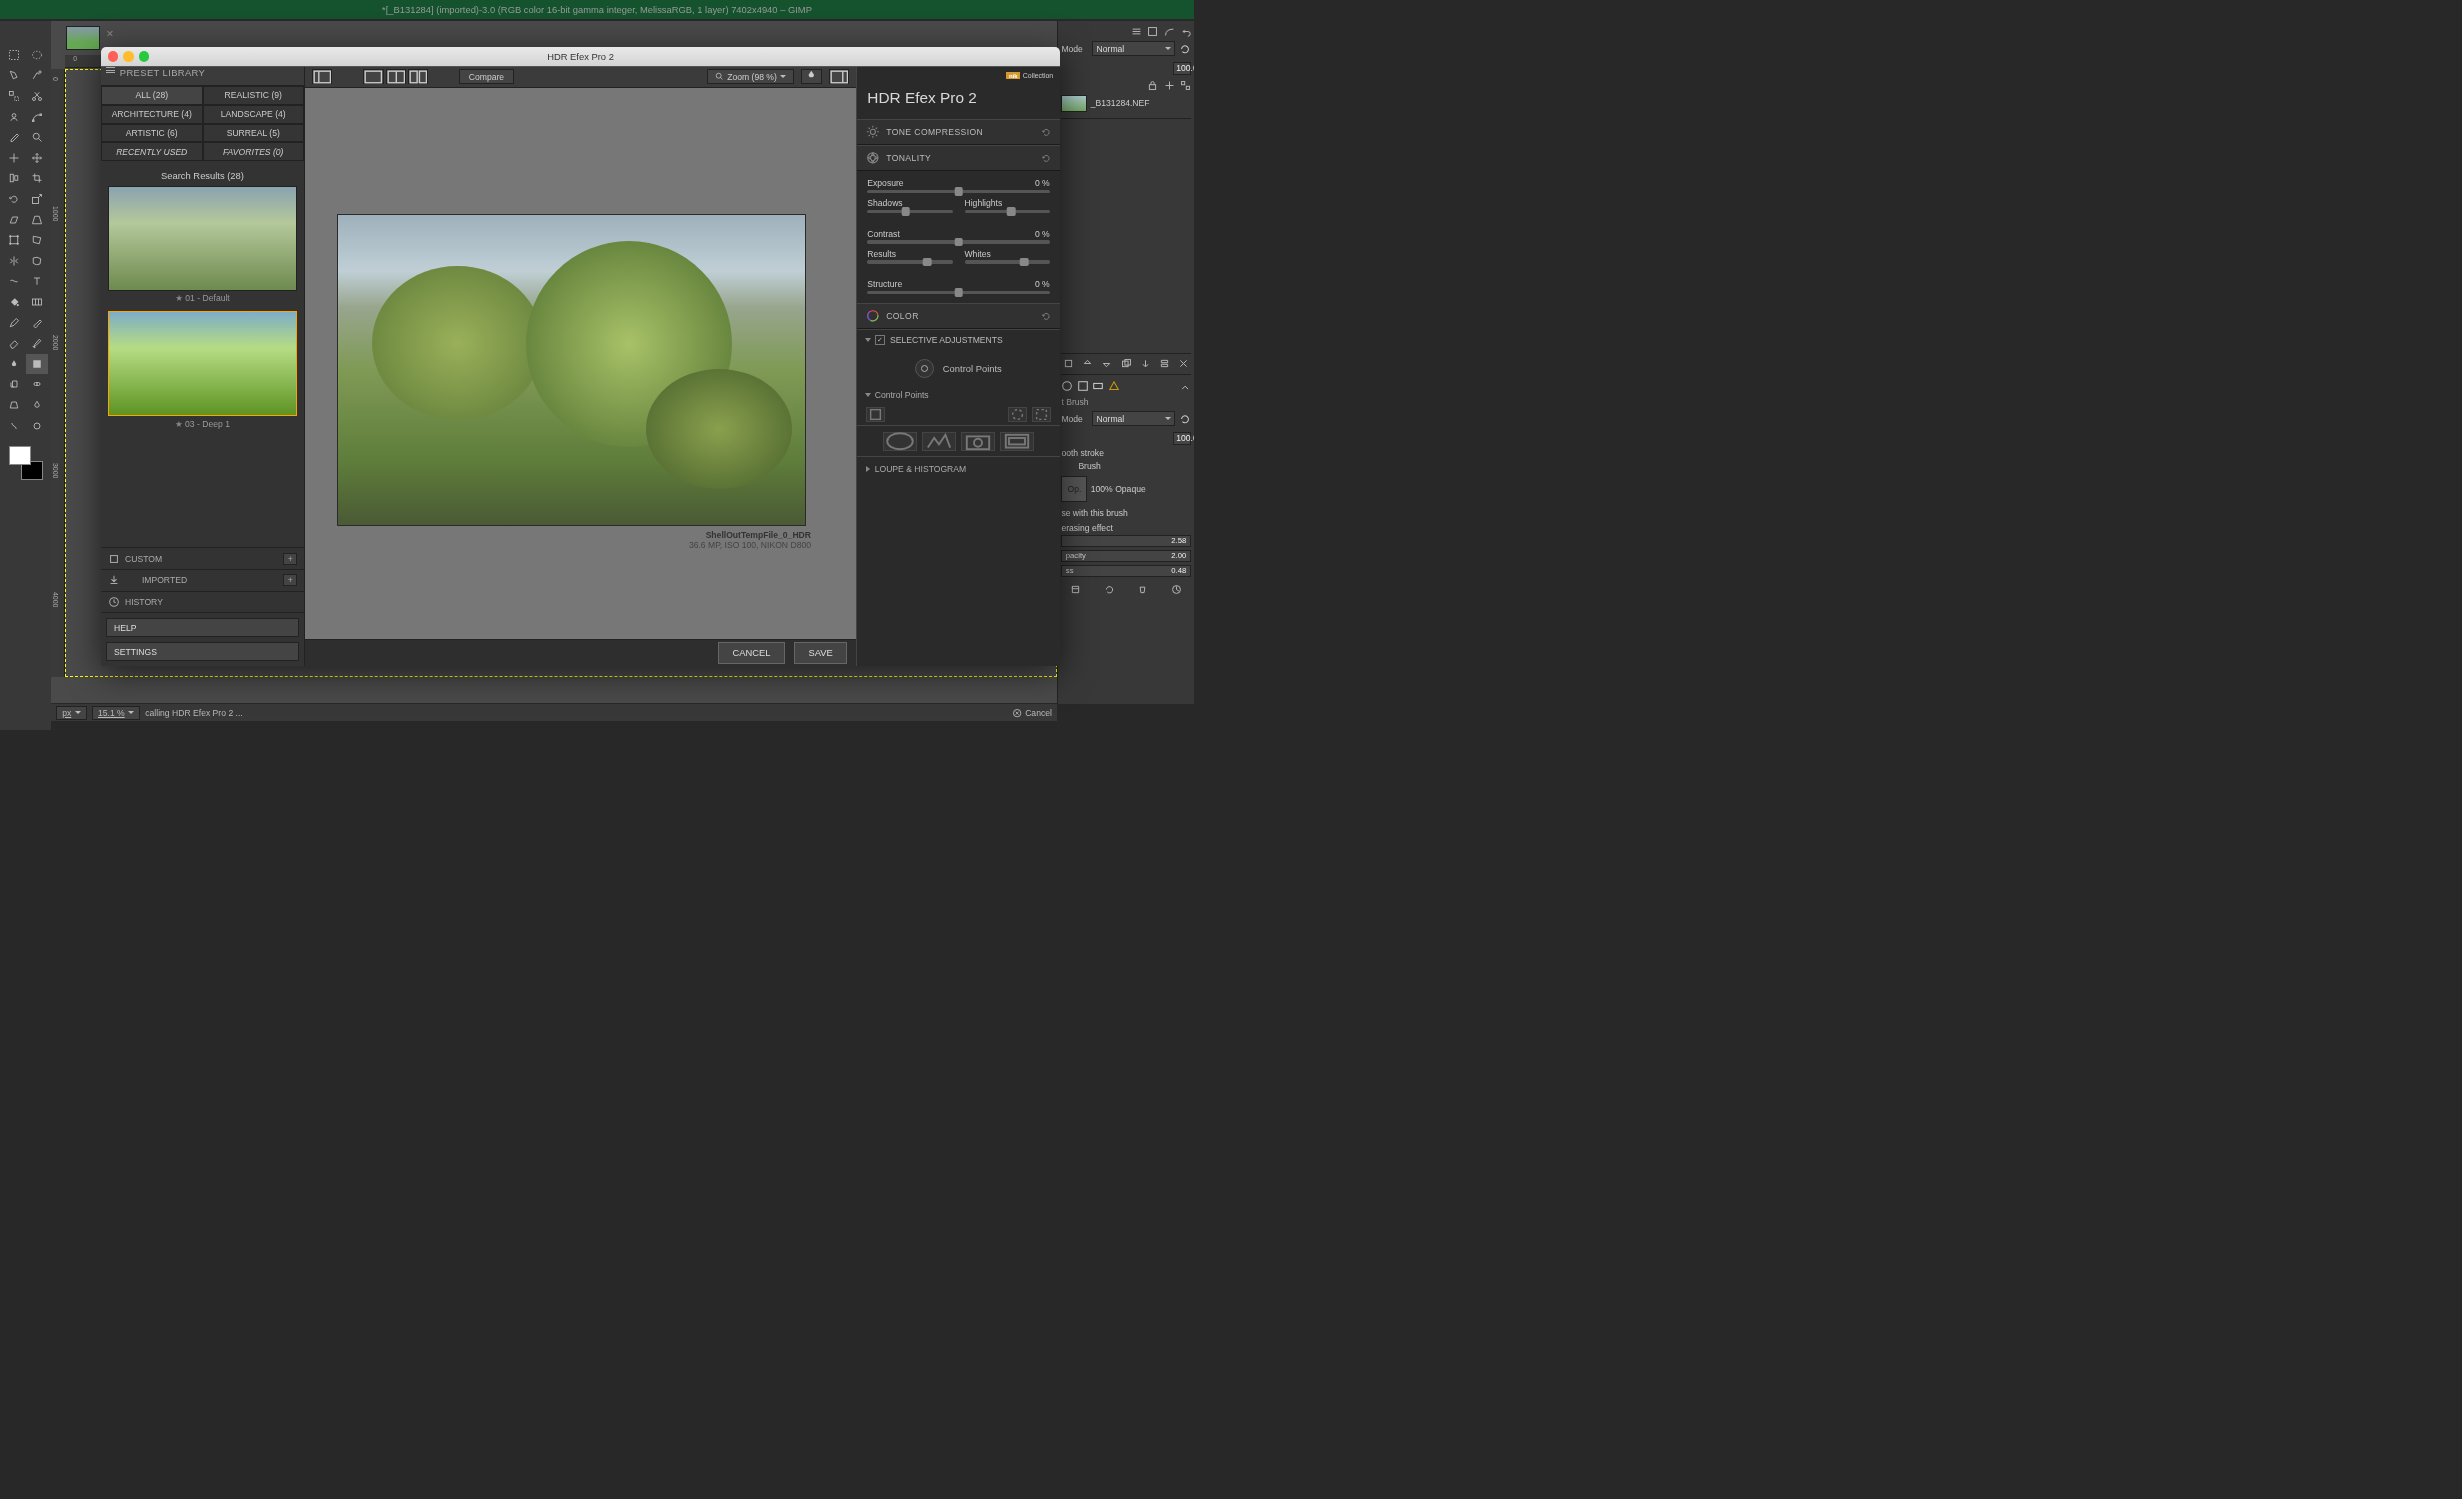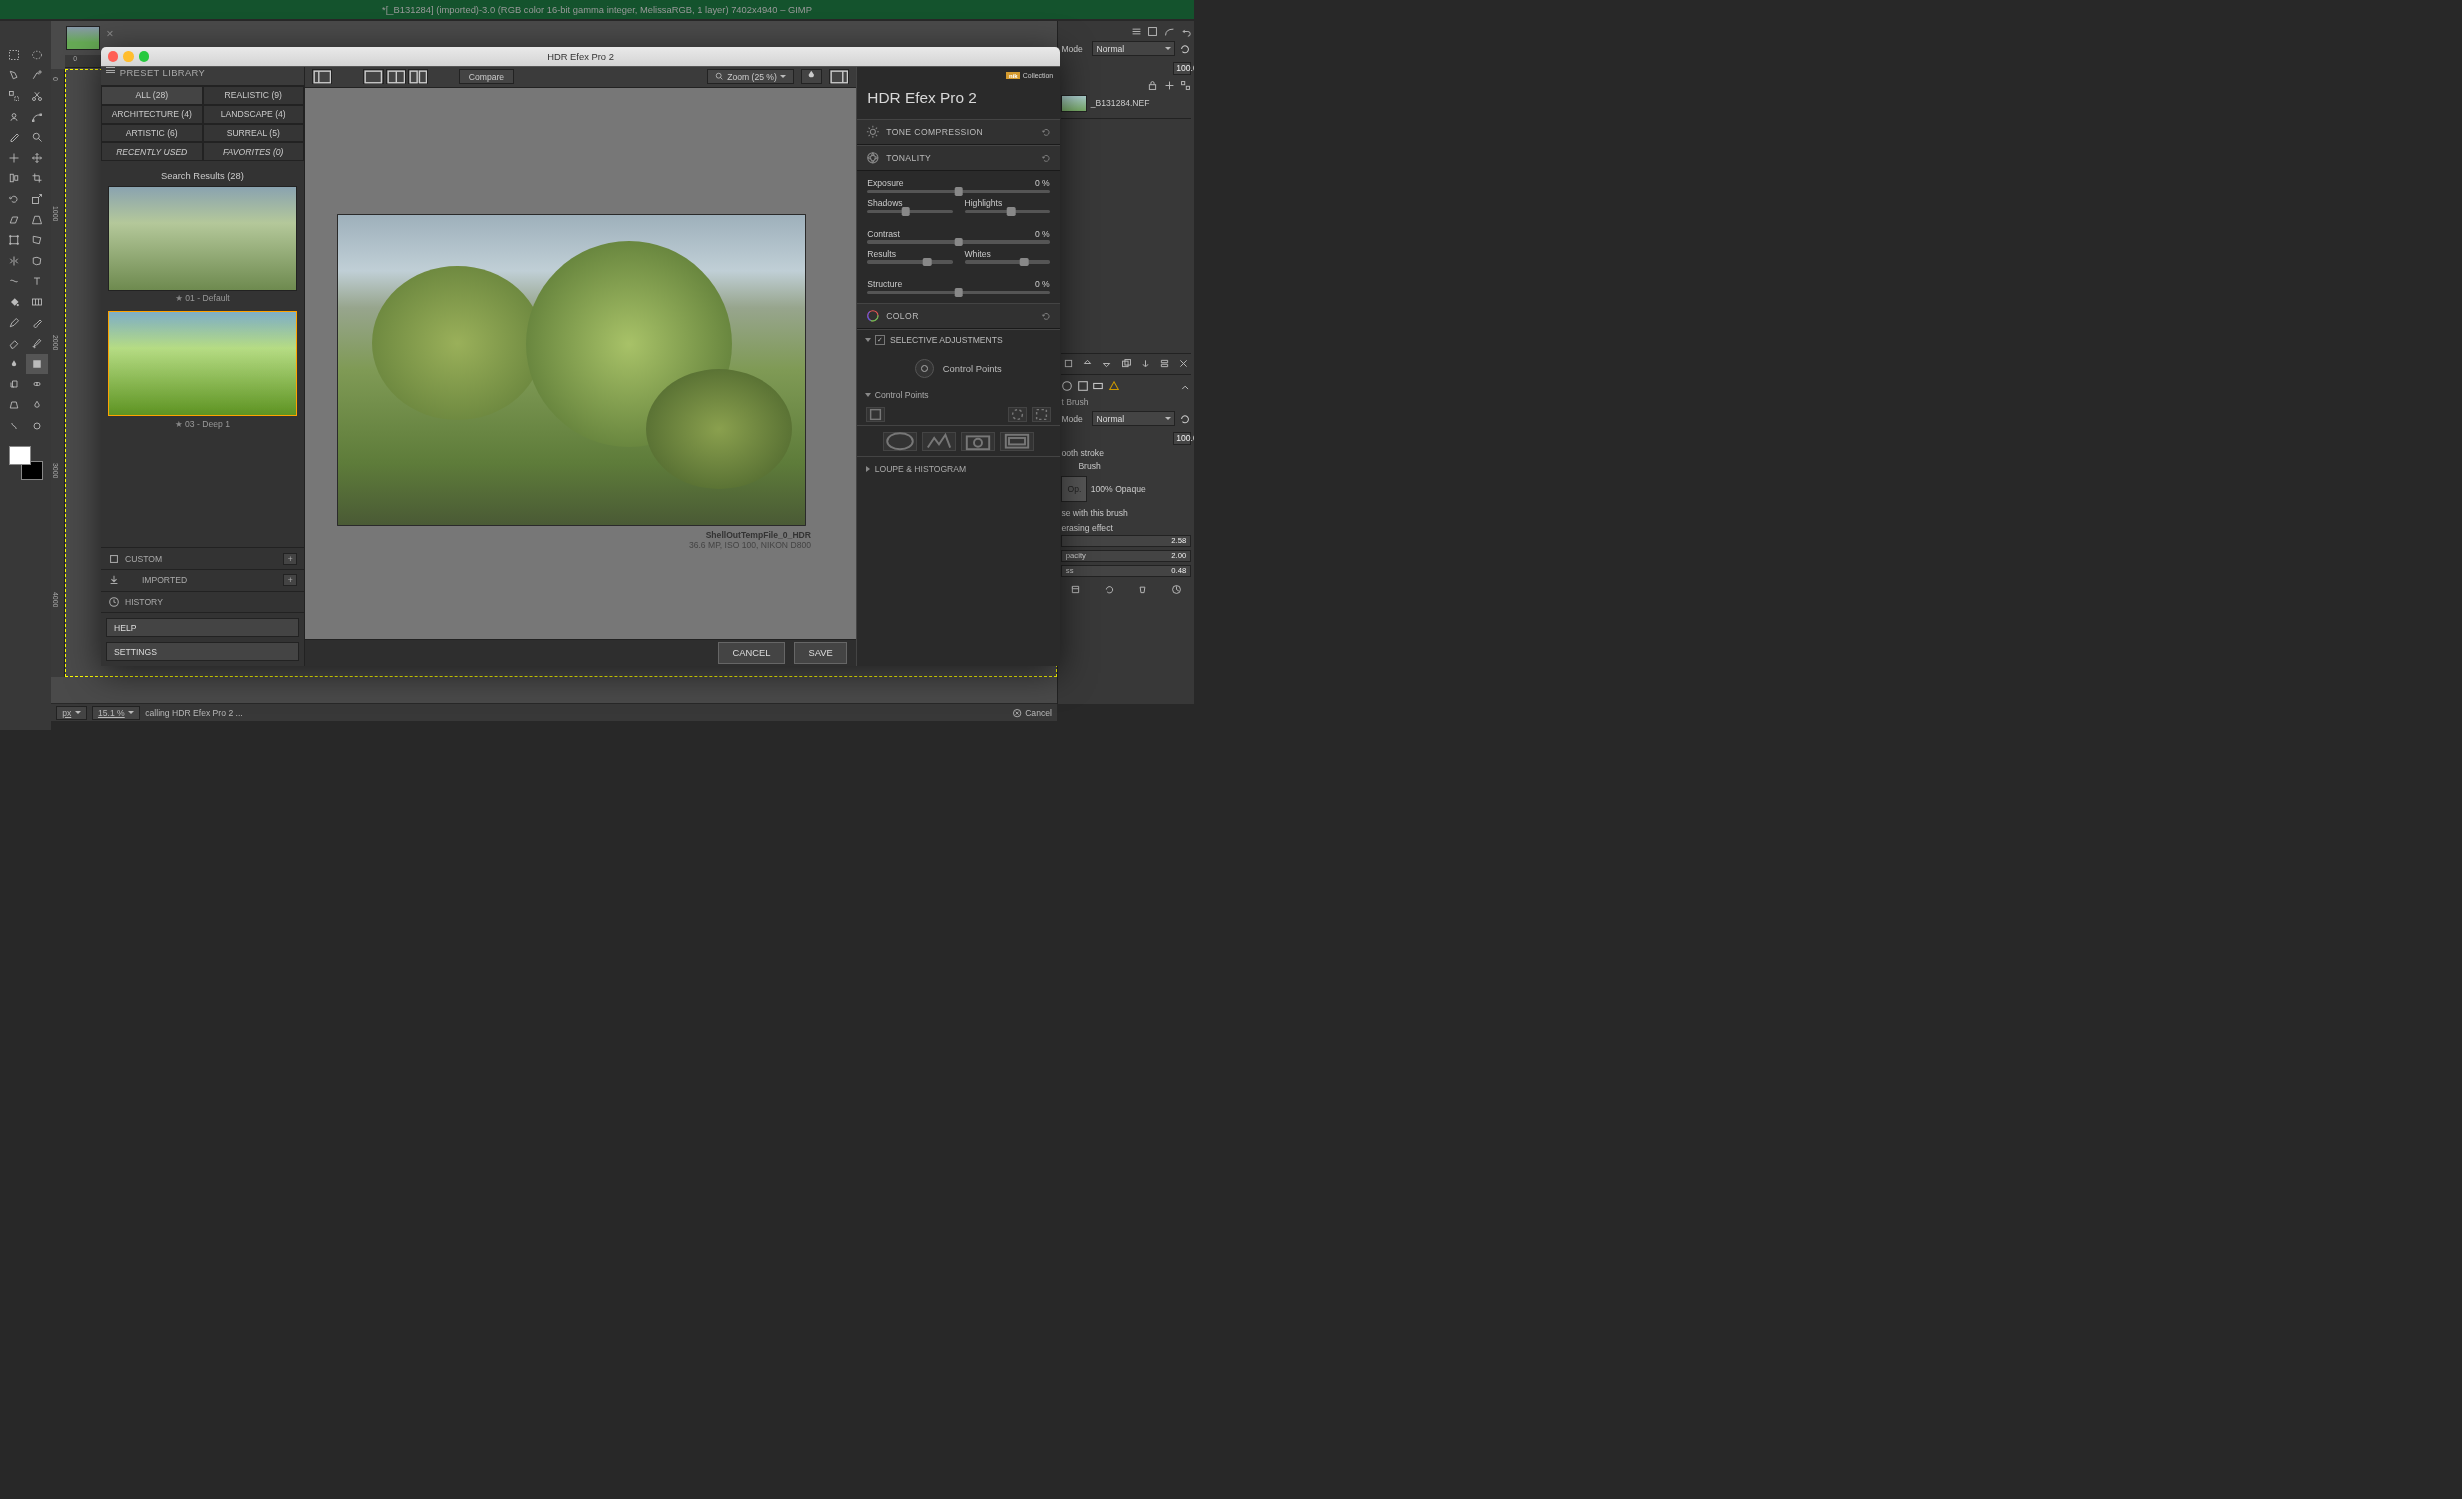--- a/index.html
+++ b/index.html
@@ -650,21 +650,21 @@
             </div>
         </div>
         <div style="width:17px"></div>
         <div class="tbbtn wide">Compare</div>
         <div class="tbspacer"></div>
         <div class="zoom">
           <svg width="8.6" height="8.6" viewBox="0 0 14 14">
               <circle cx="6" cy="6" r="4"></circle>
               <path d="M9 9l3 3"></path>
             </svg>
-          <span>Zoom (25 %)</span>
+          <span>Zoom (98 %)</span>
           <span class="chev"></span>
         </div>
         <div class="tbbtn">
             <svg viewBox="0 0 14 14">
               <path d="M7 2l2 3a2 2 0 1 1-4 0z" fill="#ccc" stroke="none"></path>
             </svg>
           </div>
         <div class="tbbtn">
             <svg viewBox="0 0 16 12">
               <rect x="1" y="1" width="14" height="10"></rect>

